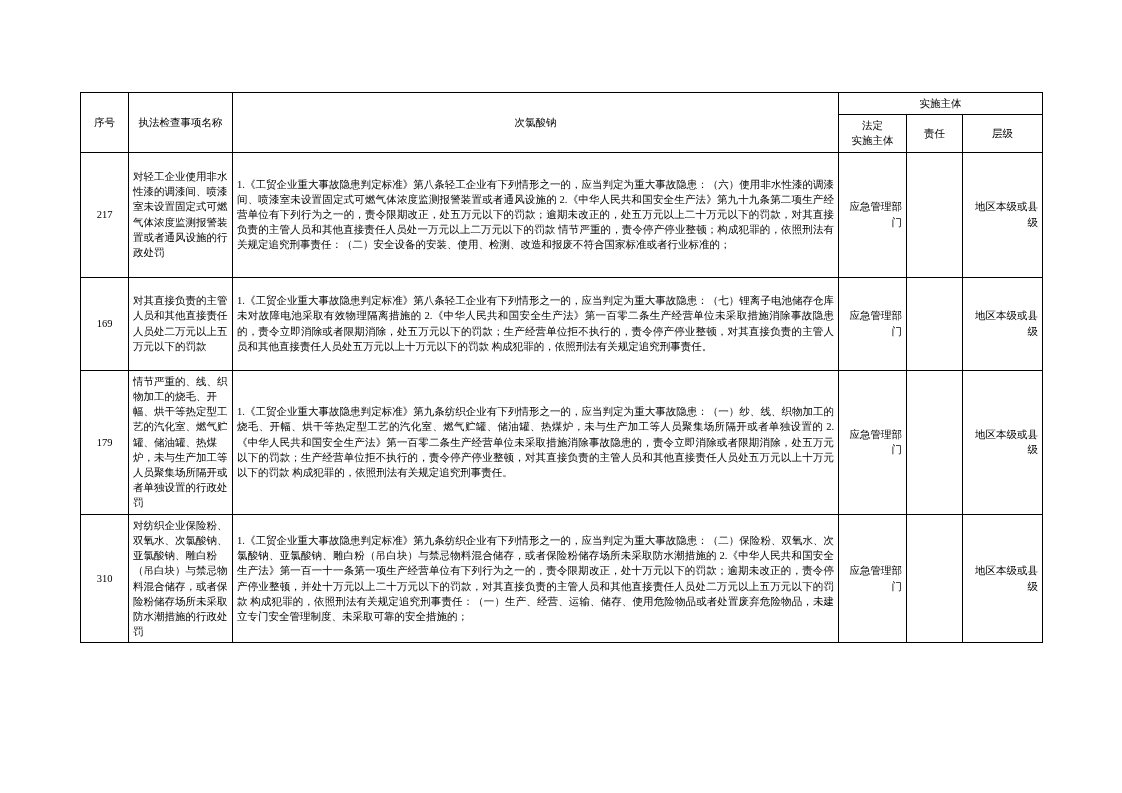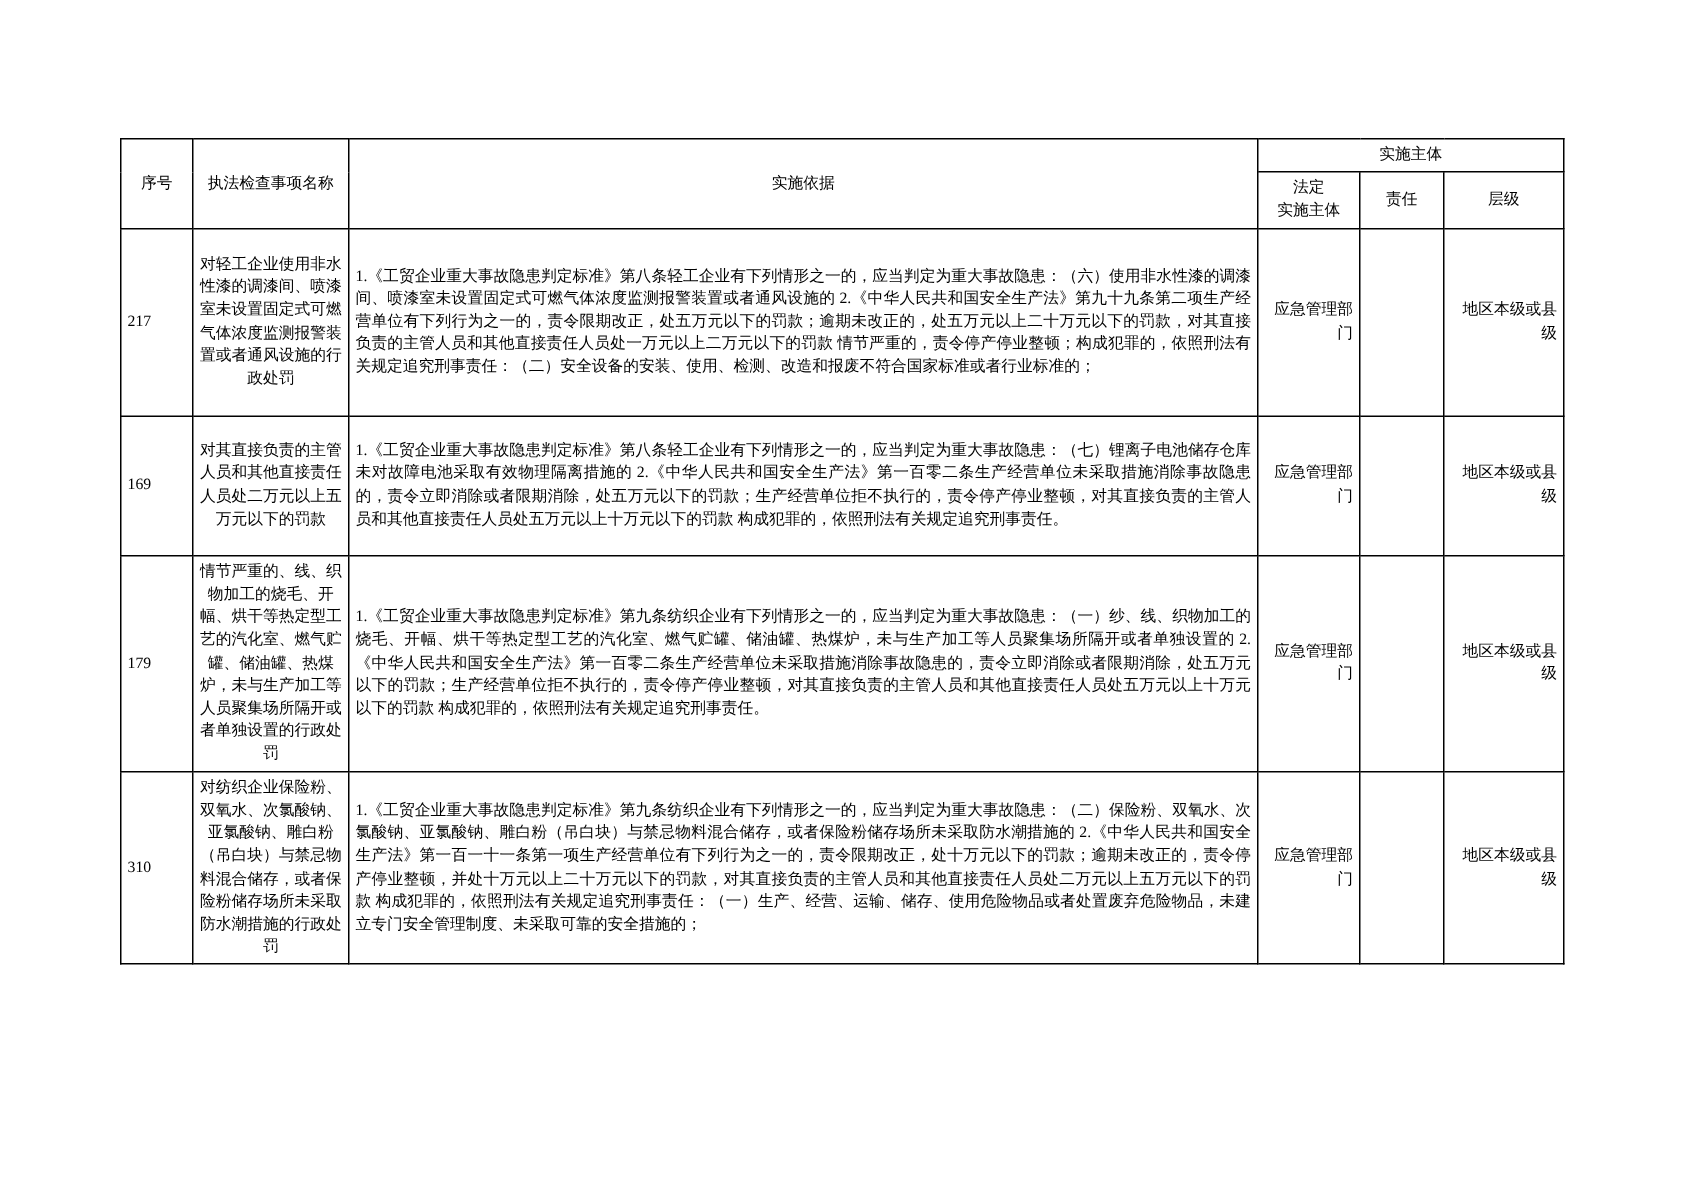--- a/index.html
+++ b/index.html
@@ -51,25 +51,25 @@
   }
   .hdr-subject {
     font-size: 11px;
   }
   .hdr-small {
     font-size: 10.5px;
     line-height: 1.3;
   }
 
   td.seq {
-    text-align: left;
+    text-align: center;
     font-size: 11px;
   }
   td.item {
-    text-align: center;
+    text-align: left;
     font-size: 10.5px;
     line-height: 1.5;
     padding: 4px 5px;
   }
   td.basis {
     text-align: justify;
     text-justify: inter-ideograph;
     font-size: 10.5px;
     line-height: 1.5;
     padding: 5px 6px;
@@ -99,21 +99,21 @@
       <col class="c-item">
       <col class="c-basis">
       <col class="c-legal">
       <col class="c-resp">
       <col class="c-level">
     </colgroup>
     <thead>
       <tr>
         <th rowspan="2">序号</th>
         <th rowspan="2">执法检查事项名称</th>
-        <th rowspan="2">实施依据</th>
+        <th rowspan="2">次氯酸钠</th>
         <th colspan="3" class="hdr-subject">实施主体</th>
       </tr>
       <tr>
         <th class="hdr-small">
           <div>法定</div>
           <div>实施主体</div>
         </th>
         <th class="hdr-small">责任</th>
         <th class="hdr-small">层级</th>
       </tr>

